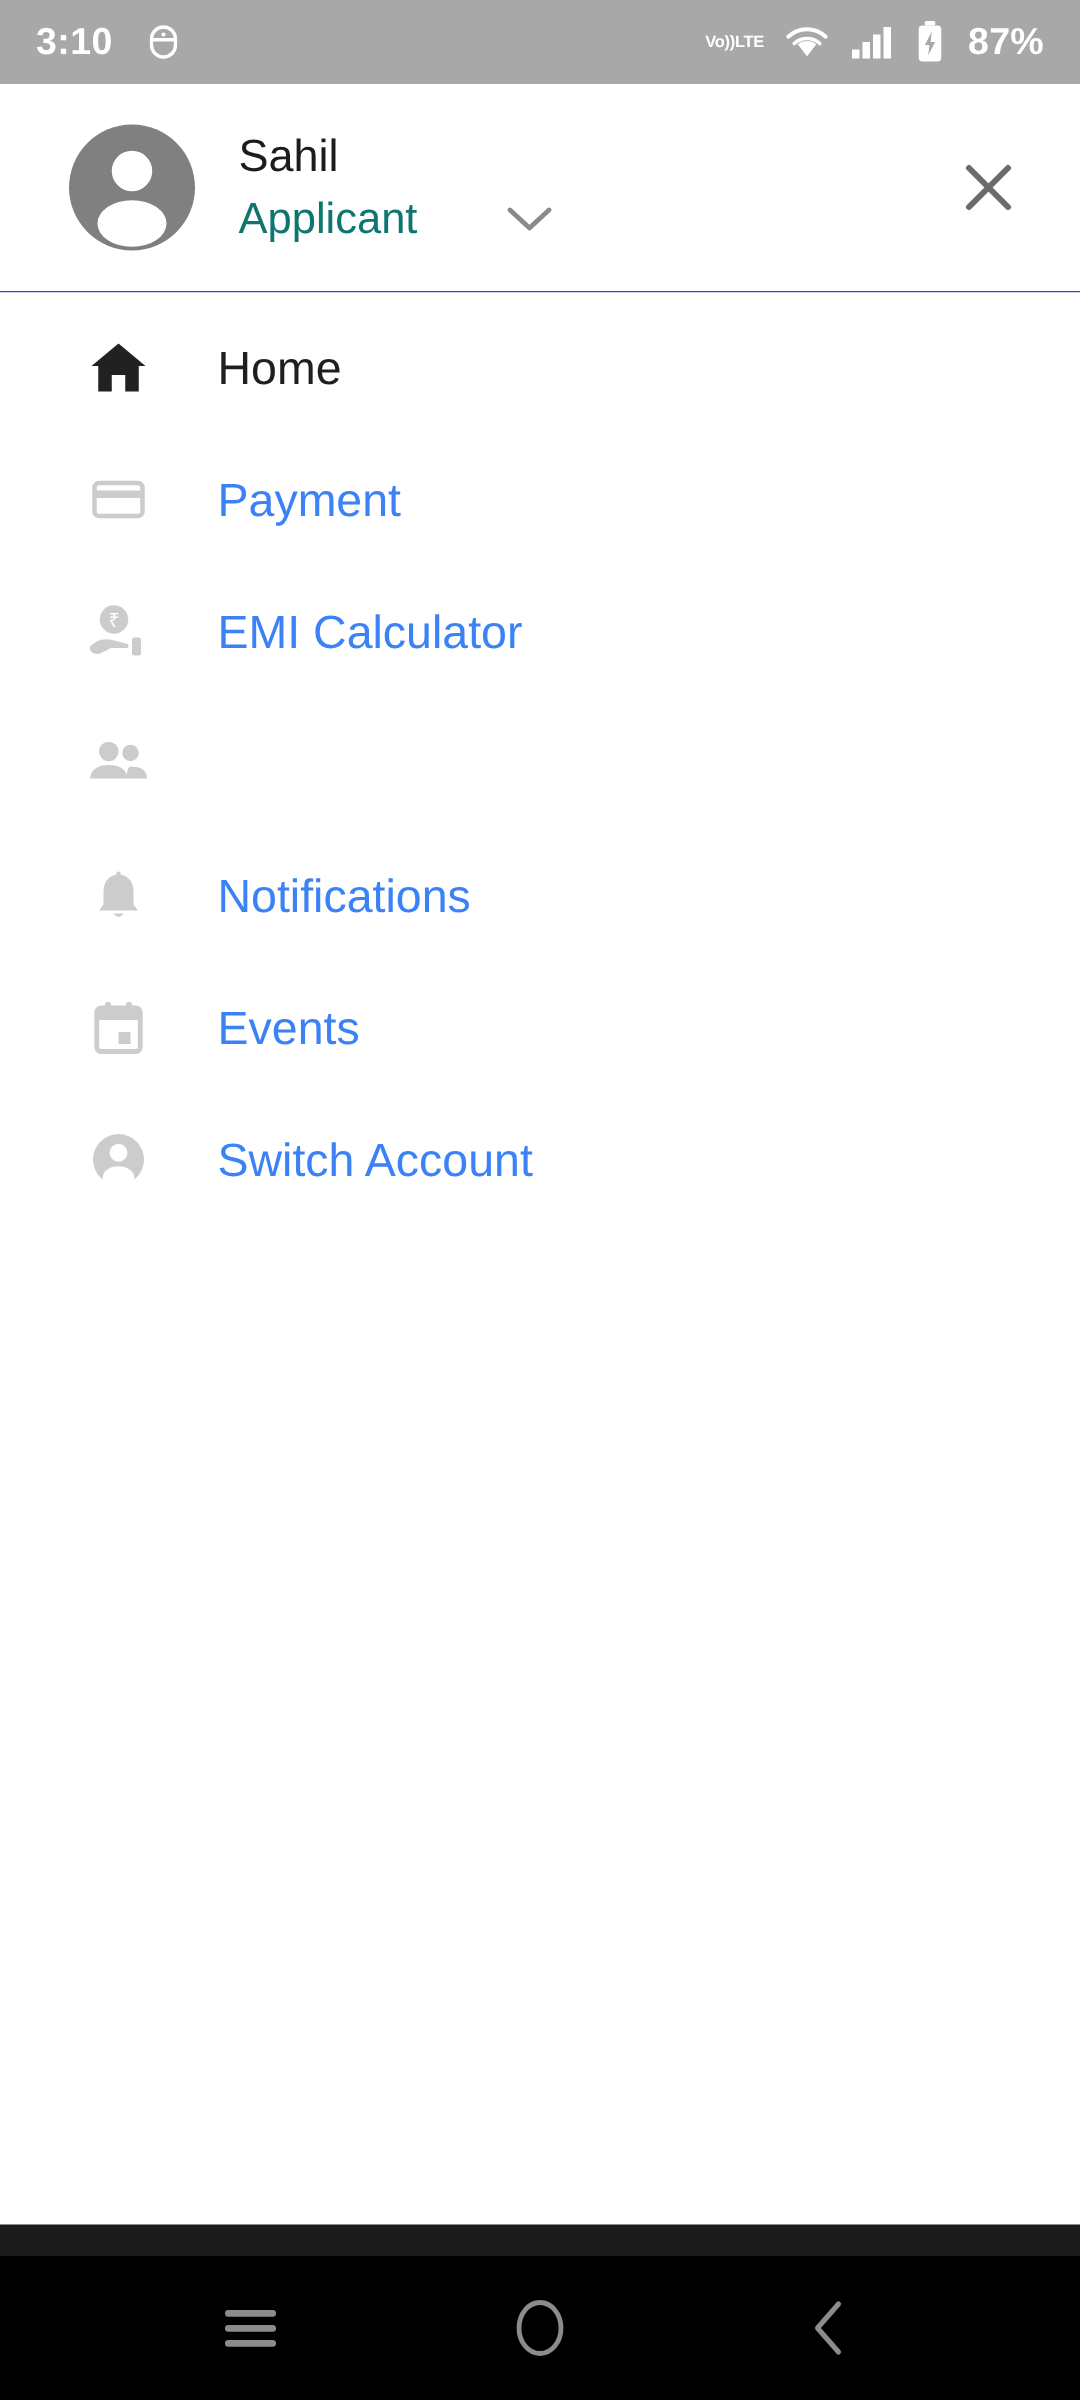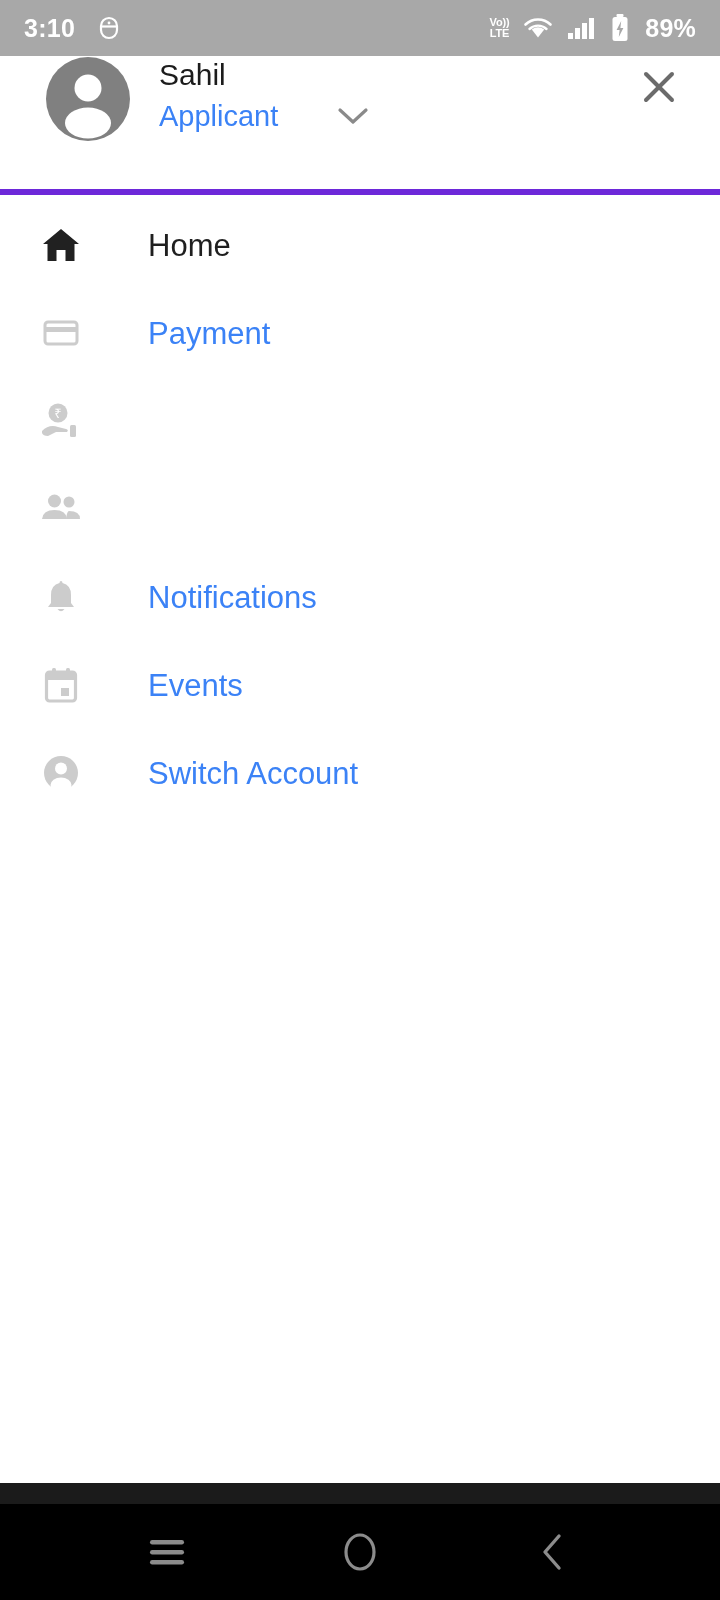--- a/index.html
+++ b/index.html
@@ -28,70 +28,69 @@
   .status-time {
     font-size:25px; font-weight:bold;
     letter-spacing:.3px; line-height:1;
   }
   .sb-icon { display:block; }
   #status-right {
     margin-left:auto;
     display:flex; align-items:center; gap:13px;
   }
   .volte {
-    display:flex; flex-direction:column;
+    display:flex; flex-direction:row;
     align-items:center; justify-content:center;
     line-height:1;
   }
   .volte span { font-size:11px; font-weight:bold; letter-spacing:-.2px; }
   .battery-pct {
     font-size:25px; font-weight:bold; letter-spacing:.2px;
     margin-left:2px; line-height:1;
   }
 
   
   #drawer-header {
     flex:0 0 139px;
-    display:flex; align-items:flex-start;
+    display:flex; align-items:center;
     padding:0 30px 0 45px;
-    border-bottom:6px solid #6d28d9;
+    border-bottom:1px solid #6d28d9;
     background:#fff;
   }
   #avatar { flex:0 0 86px; width:86px; height:86px; }
   #profile-text {
     margin-left:28px;
     display:flex; flex-direction:column;
     justify-content:center;
   }
   #profile-name {
     font-size:30px; color:#1c1c1c;
     line-height:1.25; font-weight:normal;
   }
   #role-row { display:flex; align-items:center; margin-top:5px; }
   #profile-role {
-    font-size:29px; color:#3b82f6; line-height:1.2;
+    font-size:29px; color:#0f766e; line-height:1.2;
   }
   #role-chevron { margin-left:58px; display:block; }
   #close-btn {
     margin-left:auto;
     width:62px; height:62px;
     display:flex; align-items:center; justify-content:center;
   }
 
   
   #menu {
     flex:1 1 auto;
     padding-top:6px;
     background:#fff;
   }
   .menu-item {
     height:88px;
     display:flex; align-items:center;
-    padding-left:37px;
-    gap:21px;
+    padding-left:55px;
   }
   .menu-icon {
     flex:0 0 48px; width:48px; height:48px;
     display:flex; align-items:center; justify-content:center;
   }
   .menu-label {
     margin-left:42px;
     font-size:31px;
     color:#3b82f6;
     line-height:1;
@@ -147,21 +146,21 @@
         <rect x="15" y="8" width="5" height="16" fill="#ffffff"></rect>
         <rect x="22" y="3" width="5" height="21" fill="#ffffff"></rect>
       </svg>
 
       <svg class="sb-icon" width="20" height="30" viewBox="0 0 20 30">
         <rect x="6.5" y="1" width="7" height="3" rx="1" fill="#ffffff"></rect>
         <rect x="2.5" y="4" width="15" height="24" rx="2.5" fill="#ffffff"></rect>
         <path d="M11.2 8 L6.6 17 L9.6 17 L8.8 24 L13.4 15 L10.4 15 Z" fill="#a8a8a8"></path>
       </svg>
 
-      <div class="battery-pct">89%</div>
+      <div class="battery-pct">87%</div>
     </div>
   </div>
 
   <div id="drawer-header">
     <svg id="avatar" viewBox="0 0 86 86">
       <circle cx="43" cy="43" r="42" fill="#808080"></circle>
       <circle cx="43" cy="32" r="13.5" fill="#ffffff"></circle>
       <ellipse cx="43" cy="67" rx="23" ry="15.5" fill="#ffffff"></ellipse>
     </svg>
 
@@ -206,20 +205,21 @@
 
     <div class="menu-item">
       <span class="menu-icon">
         <svg width="44" height="44" viewBox="0 0 44 44">
           <circle cx="19" cy="14" r="9.5" fill="#cccccc"></circle>
           <text x="19" y="19" font-size="13" font-family="'Liberation Sans', sans-serif" fill="#ffffff" text-anchor="middle">₹</text>
           <path d="M3 32 Q10 25 19 28 L27 30 Q30 31 28 33 L17 33 L9 37 Q4 37 3 34 Z" fill="#cccccc"></path>
           <rect x="31" y="26" width="6" height="12" rx="1.5" fill="#cccccc"></rect>
         </svg>
       </span>
+      <span class="menu-label">EMI Calculator</span>
     </div>
 
     <div class="menu-item">
       <span class="menu-icon">
         <svg width="44" height="44" viewBox="0 0 44 44">
           <circle cx="15.5" cy="14" r="6.5" fill="#cccccc"></circle>
           <circle cx="30" cy="15" r="5.5" fill="#cccccc"></circle>
           <path d="M3 32 Q4 23 15.5 23 Q27 23 28 32 Z" fill="#cccccc"></path>
           <path d="M27 32 Q28 24 30 24 Q41 24 41 32 Z" fill="#cccccc"></path>
         </svg>

